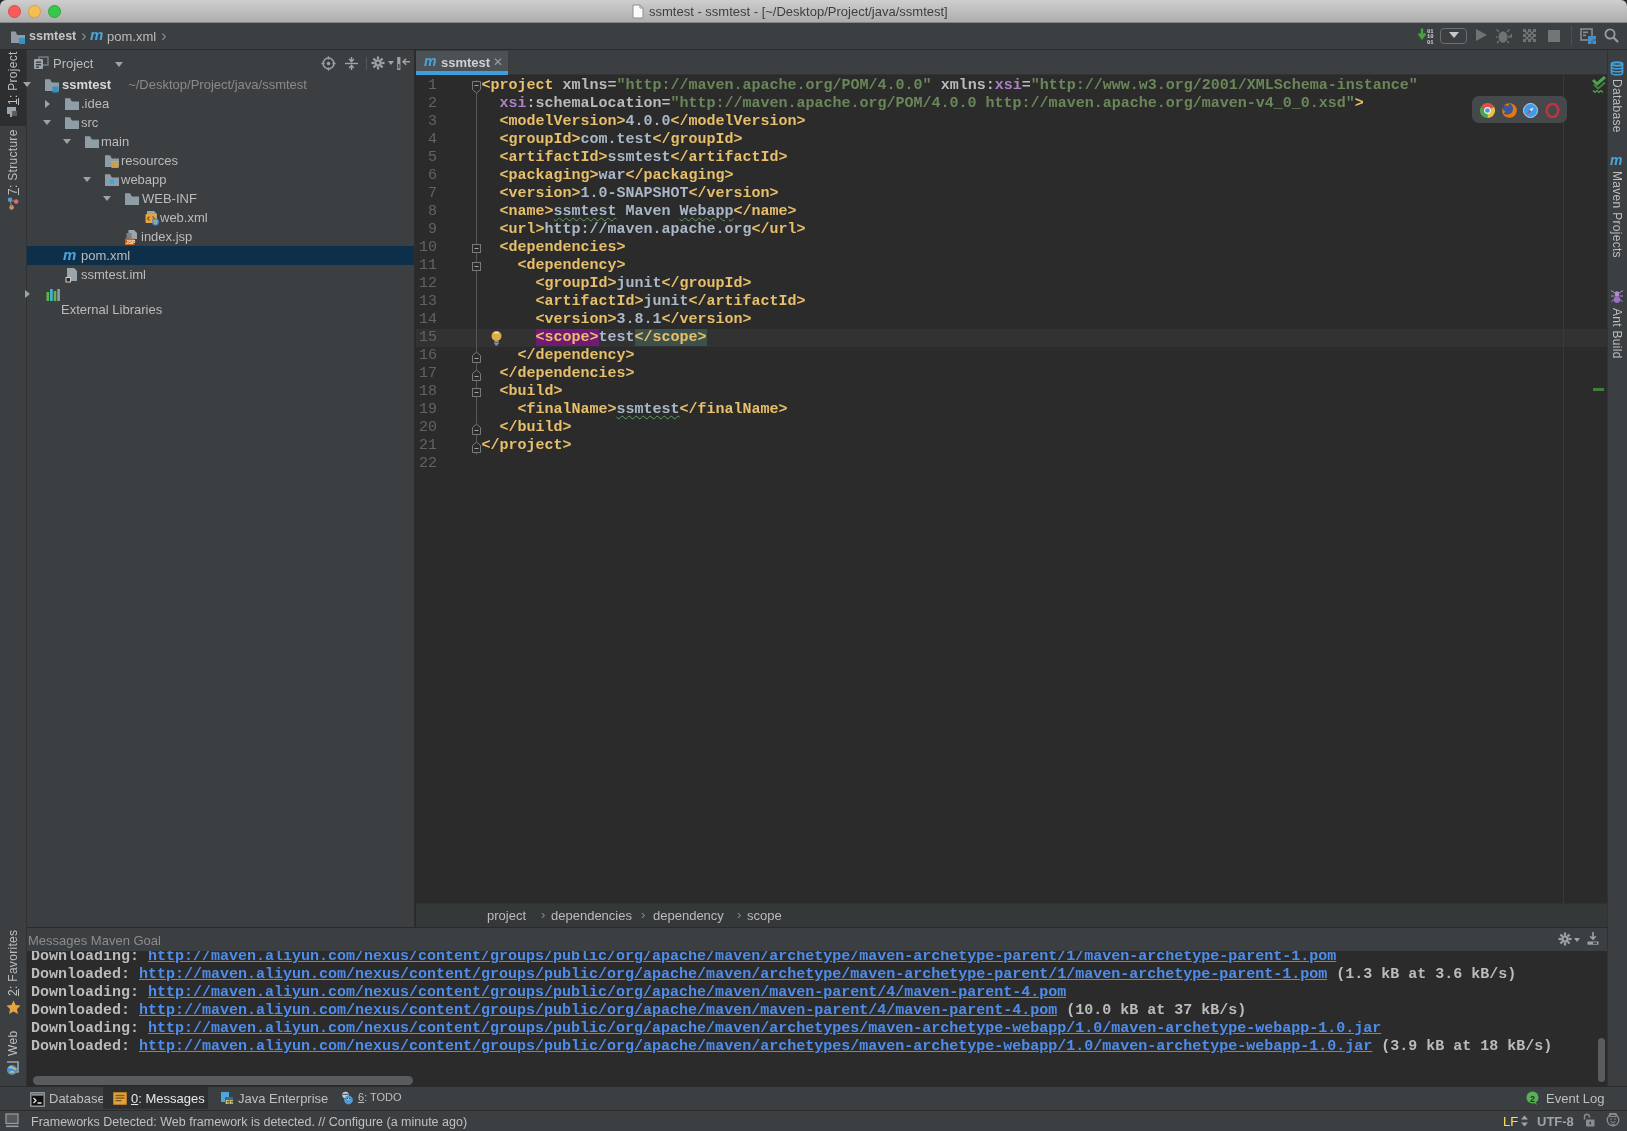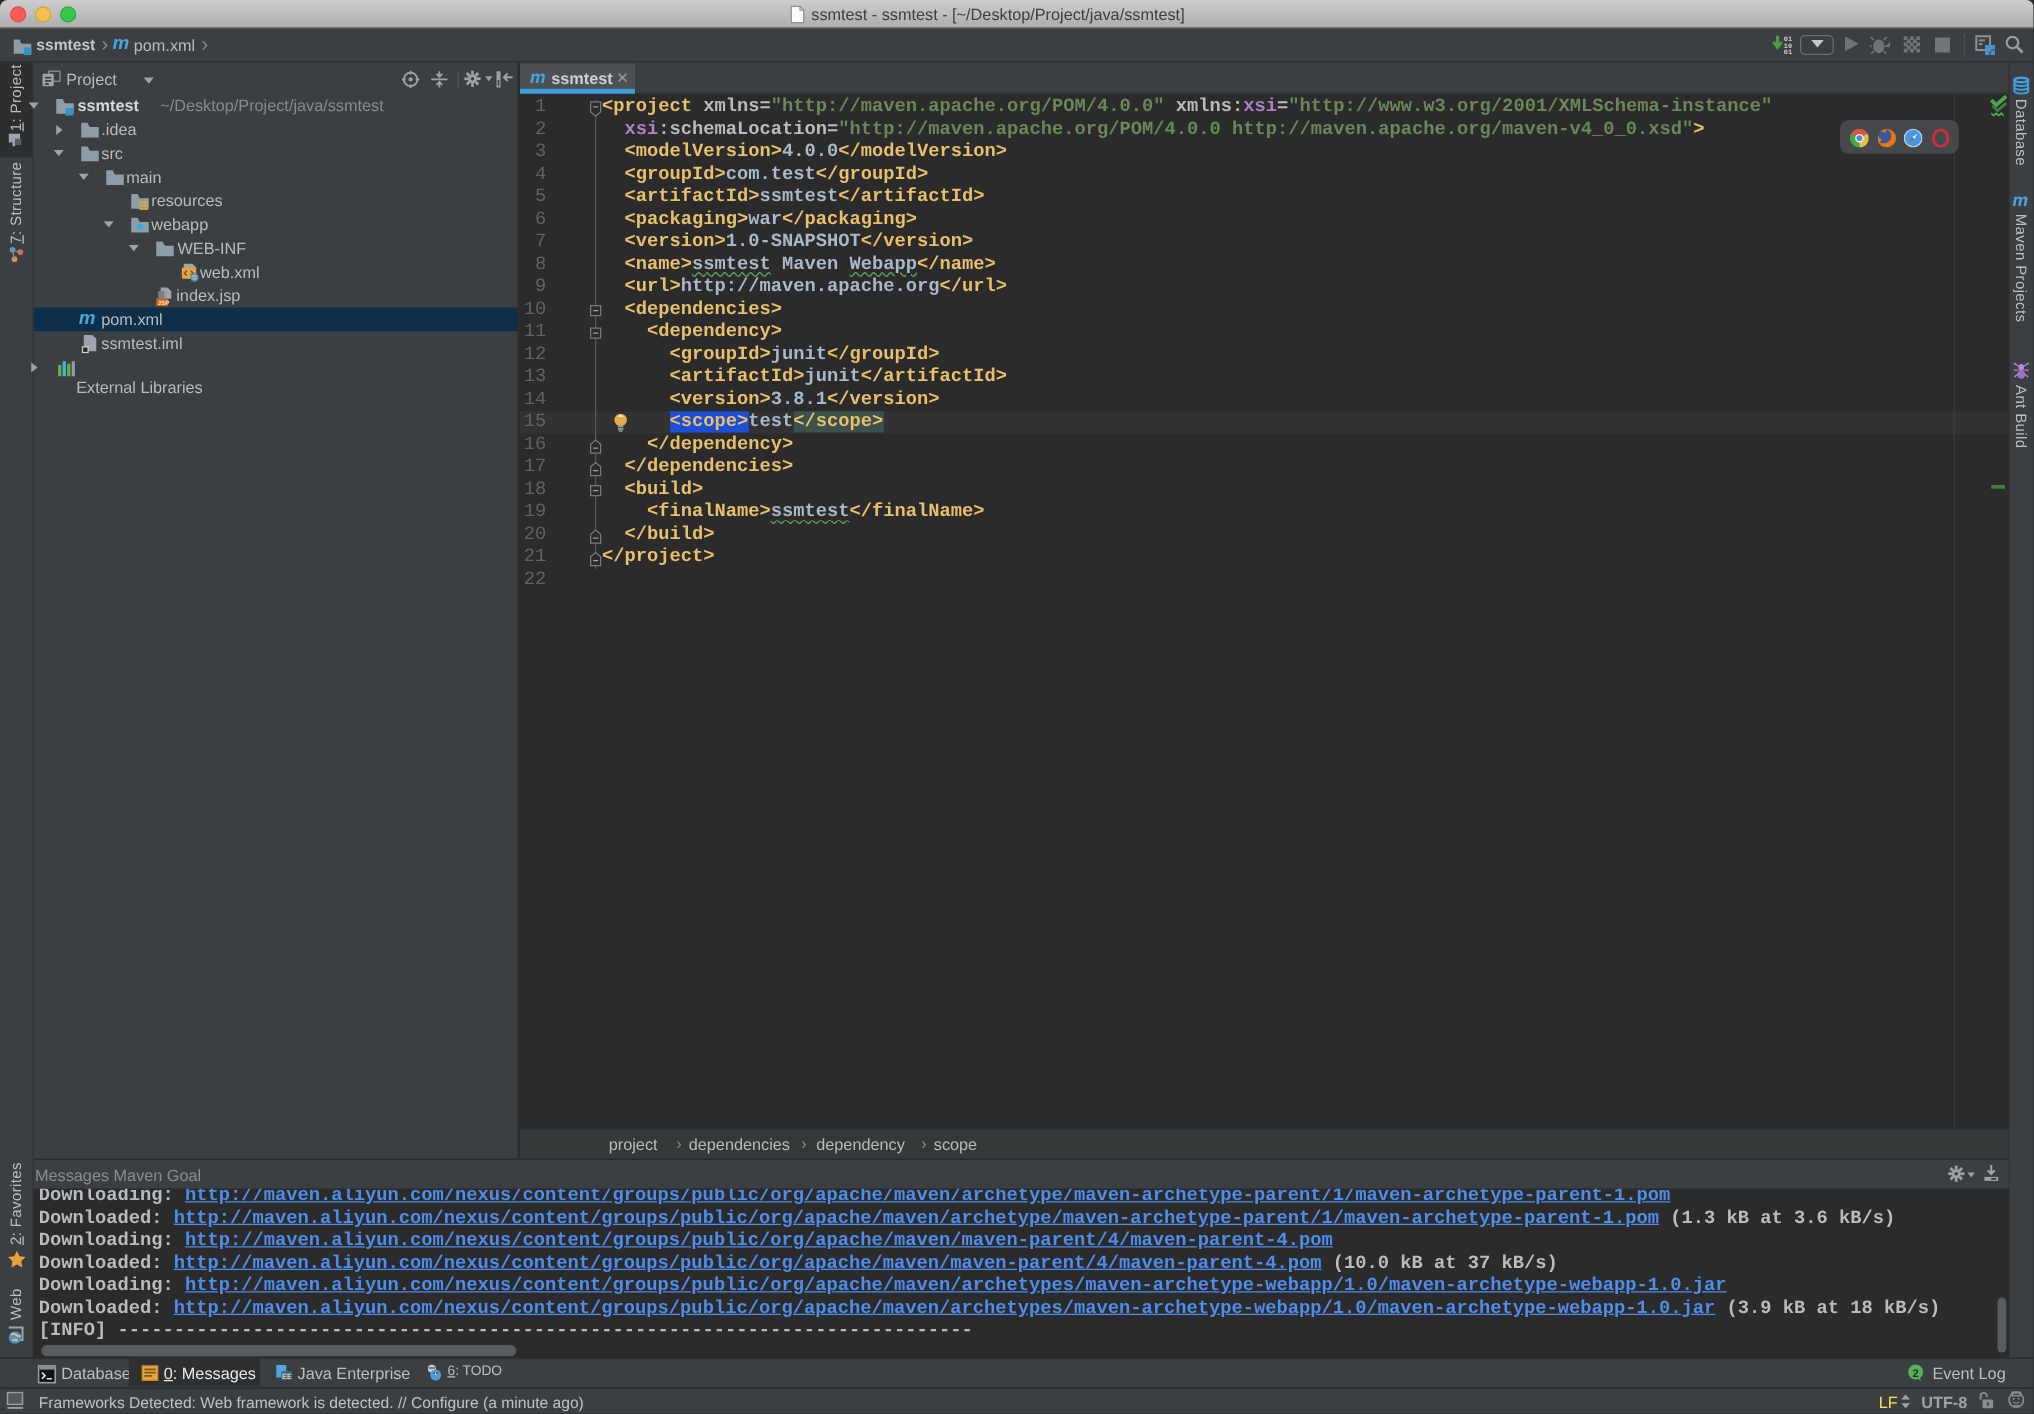--- a/index.html
+++ b/index.html
@@ -273,21 +273,21 @@
   <span class="t">&lt;artifactId&gt;</span><span class="d">ssmtest</span><span class="t">&lt;/artifactId&gt;</span>
   <span class="t">&lt;packaging&gt;</span><span class="d">war</span><span class="t">&lt;/packaging&gt;</span>
   <span class="t">&lt;version&gt;</span><span class="d">1.0-SNAPSHOT</span><span class="t">&lt;/version&gt;</span>
   <span class="t">&lt;name&gt;</span><span class="d"><span class="wav">ssmtest</span> Maven <span class="wav">Webapp</span></span><span class="t">&lt;/name&gt;</span>
   <span class="t">&lt;url&gt;</span><span class="d">http://maven.apache.org</span><span class="t">&lt;/url&gt;</span>
   <span class="t">&lt;dependencies&gt;</span>
     <span class="t">&lt;dependency&gt;</span>
       <span class="t">&lt;groupId&gt;</span><span class="d">junit</span><span class="t">&lt;/groupId&gt;</span>
       <span class="t">&lt;artifactId&gt;</span><span class="d">junit</span><span class="t">&lt;/artifactId&gt;</span>
       <span class="t">&lt;version&gt;</span><span class="d">3.8.1</span><span class="t">&lt;/version&gt;</span>
-      <span class="t" style="background:#1d4ed8;">&lt;scope&gt;</span><span class="d">test</span><span class="t" style="background:#3C514C;">&lt;/scope&gt;</span>
+      <span class="t" style="background:#701a75;">&lt;scope&gt;</span><span class="d">test</span><span class="t" style="background:#3C514C;">&lt;/scope&gt;</span>
     <span class="t">&lt;/dependency&gt;</span>
   <span class="t">&lt;/dependencies&gt;</span>
   <span class="t">&lt;build&gt;</span>
     <span class="t">&lt;finalName&gt;</span><span class="d"><span class="wav">ssmtest</span></span><span class="t">&lt;/finalName&gt;</span>
   <span class="t">&lt;/build&gt;</span>
 <span class="t">&lt;/project&gt;</span></pre>
 
 <svg class="ab" style="left:471px;top:80px;" width="11" height="14" viewBox="0 0 11 14">
   <path d="M1.5 1.5 h8 v8 l-4 3.5 l-4 -3.5 z" fill="#2b2b2b" stroke="#767a7c" stroke-width="1"></path>
   <path d="M3.5 5.5 h4" stroke="#9ea3a6" stroke-width="1"></path>
@@ -412,21 +412,21 @@
   <rect x="1.5" y="10.5" width="11" height="3.2" fill="#9ea3a6"></rect>
   <rect x="7" y="11.3" width="4" height="1.6" fill="#3c3f41"></rect>
 </svg>
 <div class="ab" style="left:27px;top:951px;width:1580px;height:170px;overflow:hidden;">
   <pre class="mono" style="position:absolute;left:4px;top:-3px;color:#BBBBBB;"><span>Downloading: </span><span class="lnk">http://maven.aliyun.com/nexus/content/groups/public/org/apache/maven/archetype/maven-archetype-parent/1/maven-archetype-parent-1.pom</span>
 <span>Downloaded: </span><span class="lnk">http://maven.aliyun.com/nexus/content/groups/public/org/apache/maven/archetype/maven-archetype-parent/1/maven-archetype-parent-1.pom</span> (1.3 kB at 3.6 kB/s)
 <span>Downloading: </span><span class="lnk">http://maven.aliyun.com/nexus/content/groups/public/org/apache/maven/maven-parent/4/maven-parent-4.pom</span>
 <span>Downloaded: </span><span class="lnk">http://maven.aliyun.com/nexus/content/groups/public/org/apache/maven/maven-parent/4/maven-parent-4.pom</span> (10.0 kB at 37 kB/s)
 <span>Downloading: </span><span class="lnk">http://maven.aliyun.com/nexus/content/groups/public/org/apache/maven/archetypes/maven-archetype-webapp/1.0/maven-archetype-webapp-1.0.jar</span>
 <span>Downloaded: </span><span class="lnk">http://maven.aliyun.com/nexus/content/groups/public/org/apache/maven/archetypes/maven-archetype-webapp/1.0/maven-archetype-webapp-1.0.jar</span> (3.9 kB at 18 kB/s)
-<span>[INFO] ----------------------------------------------------------------------------</span></pre>
+</pre>
 </div>
 <div class="ab" style="left:33px;top:1076px;width:380px;height:9px;border-radius:4.5px;background:#595C5E;"></div>
 <div class="ab" style="left:1598px;top:1038px;width:7px;height:44px;border-radius:3.5px;background:#595C5E;"></div>
 
 <div class="ab" style="left:0;top:1086px;width:1627px;height:24px;background:#3c3f41;border-top:1px solid #2a2a2a;box-sizing:border-box;"></div>
 
 <svg class="ab" style="left:30px;top:1092px;" width="15" height="15" viewBox="0 0 15 15">
   <rect x="0.8" y="0.8" width="13.4" height="13.4" fill="#111111" stroke="#9a9da0" stroke-width="1.4"></rect>
   <rect x="1.5" y="1.5" width="12" height="2.2" fill="#8a8d8f"></rect>
   <path d="M3.5 6 l2.5 2.5 l-2.5 2.5 M7.5 11 h4" stroke="#e8e8e8" stroke-width="1.3" fill="none"></path>

